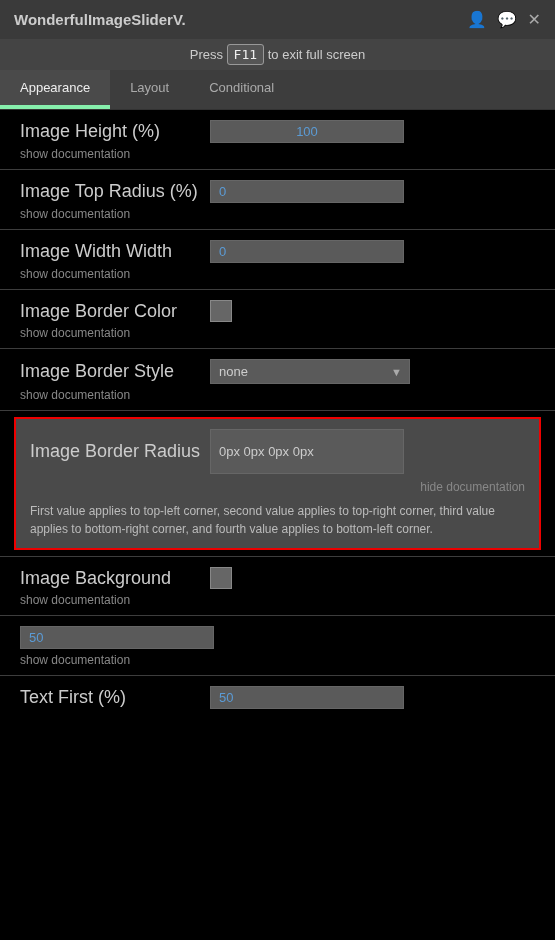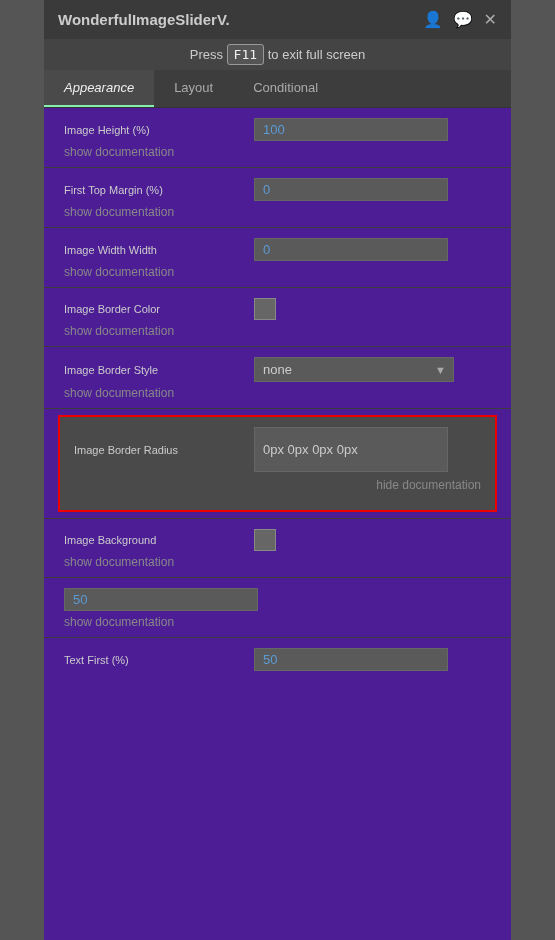--- a/index.html
+++ b/index.html
@@ -5,23 +5,23 @@
     * { box-sizing: border-box; margin: 0; padding: 0; }
     body {
       background: #555;
       display: flex;
       justify-content: center;
       align-items: flex-start;
       min-height: 940px;
       font-family: Arial, sans-serif;
     }
     .panel {
-      width: 467px;
+      width: 555px;
       min-height: 940px;
-      background: #4c1d95;
+      background: #000000;
       color: #ccc;
       position: relative;
     }
     .title-bar {
       background: #3a3a3a;
       padding: 10px 14px;
       display: flex;
       align-items: center;
       justify-content: space-between;
     }
@@ -63,35 +63,34 @@
     .tab {
       padding: 10px 20px;
       font-size: 13px;
       color: #aaa;
       cursor: pointer;
       border-bottom: 2px solid transparent;
     }
     .tab.active {
       background: #4a4a4a;
       color: #eee;
-      border-bottom: 2px solid #86efac;
-      font-style: italic;
+      border-bottom: 4px solid #86efac;
     }
     .content {
       padding: 0;
     }
     .field-row {
       padding: 10px 20px 4px 20px;
       display: flex;
       align-items: center;
       gap: 10px;
     }
     .field-label {
       color: #ccc;
-      font-size: 11px;
+      font-size: 18px;
       width: 180px;
       flex-shrink: 0;
     }
     .field-input {
       background: #5a5a5a;
       border: 1px solid #666;
       color: #5b9bd5;
       font-size: 13px;
       padding: 3px 8px;
       min-width: 80px;
@@ -195,27 +194,27 @@
   <div class="tabs">
     <div class="tab active">Appearance</div>
     <div class="tab">Layout</div>
     <div class="tab">Conditional</div>
   </div>
 
   <div class="content">
 
     <div class="field-row">
       <span class="field-label">Image Height (%)</span>
-      <input class="field-input" value="100" style="color: rgb(91, 155, 213);">
-    </div>
-    <div class="doc-link">show documentation</div>
-    <hr class="separator">
-
-    <div class="field-row">
-      <span class="field-label">First Top Margin (%)</span>
+      <input class="field-input" value="100" style="color: rgb(91, 155, 213); text-align: center;">
+    </div>
+    <div class="doc-link">show documentation</div>
+    <hr class="separator">
+
+    <div class="field-row">
+      <span class="field-label">Image Top Radius (%)</span>
       <input class="field-input" value="0" style="color: rgb(91, 155, 213);">
     </div>
     <div class="doc-link">show documentation</div>
     <hr class="separator">
 
     <div class="field-row">
       <span class="field-label">Image Width Width</span>
       <input class="field-input" value="0" style="color: rgb(91, 155, 213);">
     </div>
     <div class="doc-link">show documentation</div>
@@ -243,20 +242,21 @@
     </div>
     <div class="doc-link">show documentation</div>
     <hr class="separator">
 
     <div class="highlighted-section">
       <div class="highlighted-field-row">
         <span class="field-label">Image Border Radius</span>
         <input class="highlighted-input" value="0px 0px 0px 0px" style="">
       </div>
       <div class="hide-doc-link">hide documentation</div>
+      <div class="doc-text">First value applies to top-left corner, second value applies to top-right corner, third value applies to bottom-right corner, and fourth value applies to bottom-left corner.</div>
     </div>
 
     <hr class="separator">
 
     <div class="field-row">
       <span class="field-label">Image Background</span>
       <span class="color-swatch"></span>
     </div>
     <div class="doc-link">show documentation</div>
     <hr class="separator">

